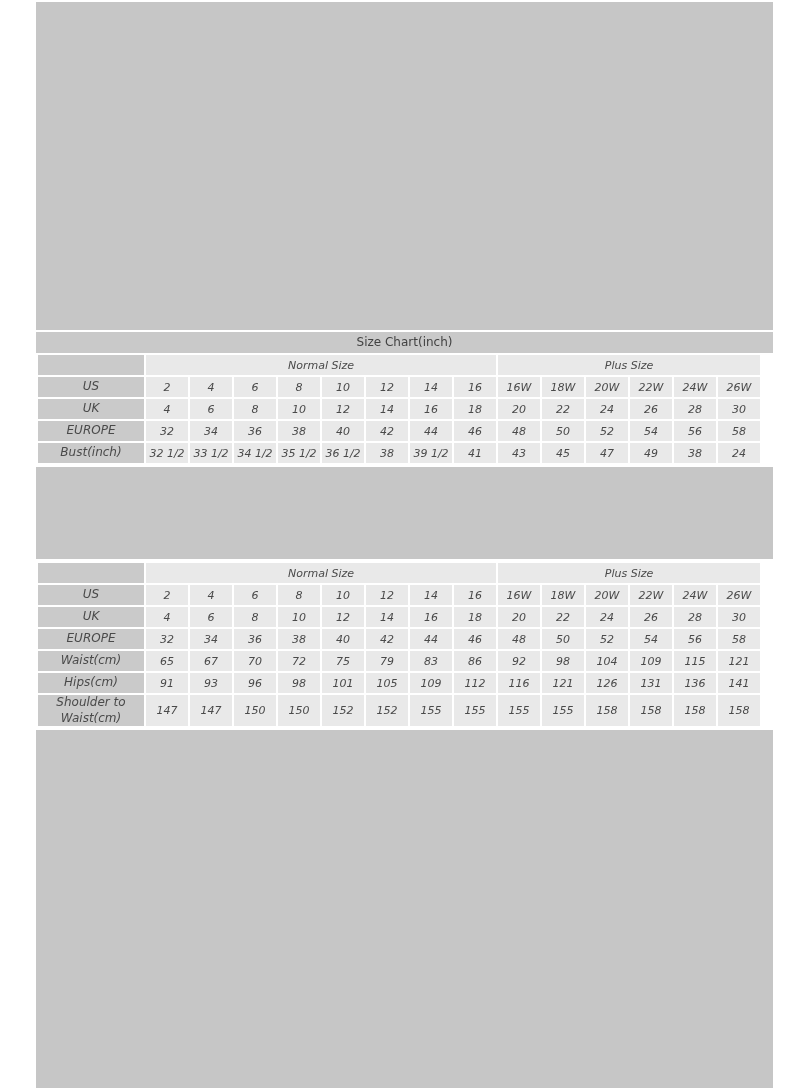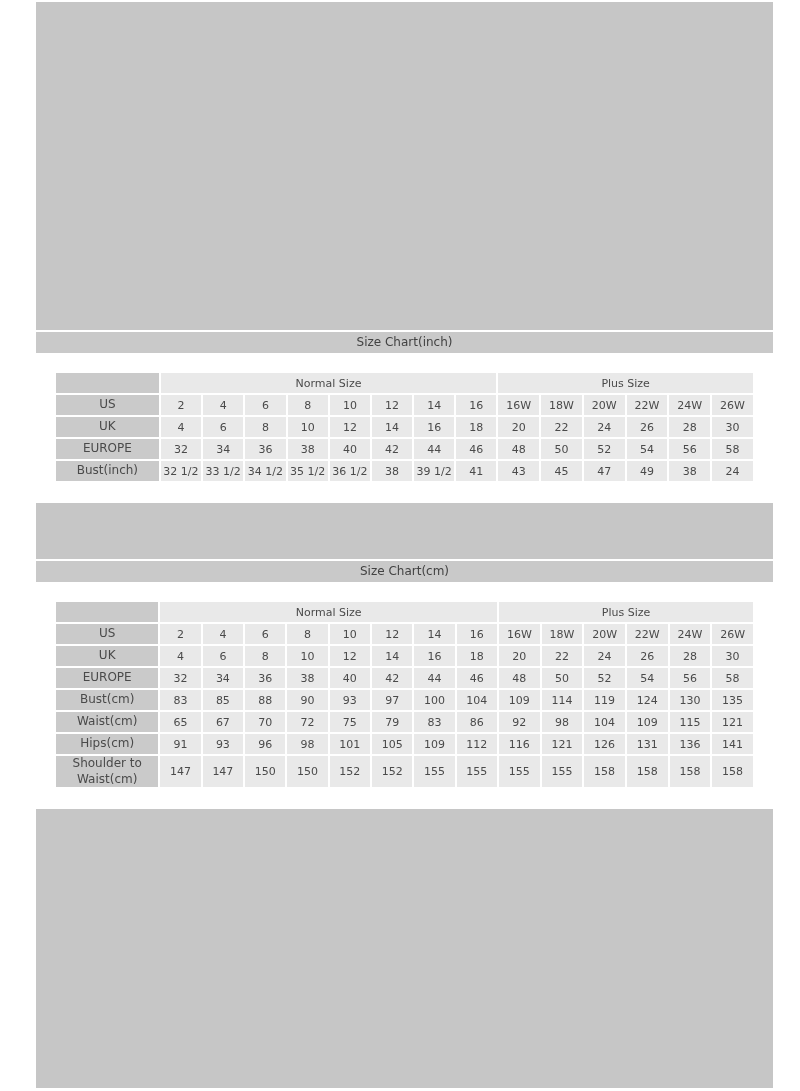--- a/index.html
+++ b/index.html
@@ -29,21 +29,22 @@
     height: 21px; line-height: 21px;
     text-align: center;
     background: #c9c9c9;
     font-size: 12px;
     color: #424242;
   }
   table.size-table {
     border-collapse: separate;
     border-spacing: 2px;
     table-layout: fixed;
-    margin: 18px;
+    margin: 0;
+    font-style: italic;
   }
   table.size-table th, table.size-table td {
     height: 20px;
     padding: 0;
     text-align: center;
     vertical-align: middle;
     font-weight: normal;
     overflow: hidden;
   }
   th.corner, th.rowlabel {
@@ -162,21 +163,20 @@
           <td class="cell">47</td>
           <td class="cell">49</td>
           <td class="cell">38</td>
           <td class="cell">24</td>
         </tr>
       </tbody>
     </table>
 </section>
 
 <section class="chart" id="chart-cm">
-  <div class="chart-title">Size Chart(cm)</div>
   <table class="size-table">
       <colgroup>
         <col class="label-col">
         <col class="data-col">
         <col class="data-col">
         <col class="data-col">
         <col class="data-col">
         <col class="data-col">
         <col class="data-col">
         <col class="data-col">
@@ -239,37 +239,20 @@
           <td class="cell">44</td>
           <td class="cell">46</td>
           <td class="cell">48</td>
           <td class="cell">50</td>
           <td class="cell">52</td>
           <td class="cell">54</td>
           <td class="cell">56</td>
           <td class="cell">58</td>
         </tr>
         <tr>
-          <th class="rowlabel">Bust(cm)</th>
-          <td class="cell">83</td>
-          <td class="cell">85</td>
-          <td class="cell">88</td>
-          <td class="cell">90</td>
-          <td class="cell">93</td>
-          <td class="cell">97</td>
-          <td class="cell">100</td>
-          <td class="cell">104</td>
-          <td class="cell">109</td>
-          <td class="cell">114</td>
-          <td class="cell">119</td>
-          <td class="cell">124</td>
-          <td class="cell">130</td>
-          <td class="cell">135</td>
-        </tr>
-        <tr>
           <th class="rowlabel">Waist(cm)</th>
           <td class="cell">65</td>
           <td class="cell">67</td>
           <td class="cell">70</td>
           <td class="cell">72</td>
           <td class="cell">75</td>
           <td class="cell">79</td>
           <td class="cell">83</td>
           <td class="cell">86</td>
           <td class="cell">92</td>

